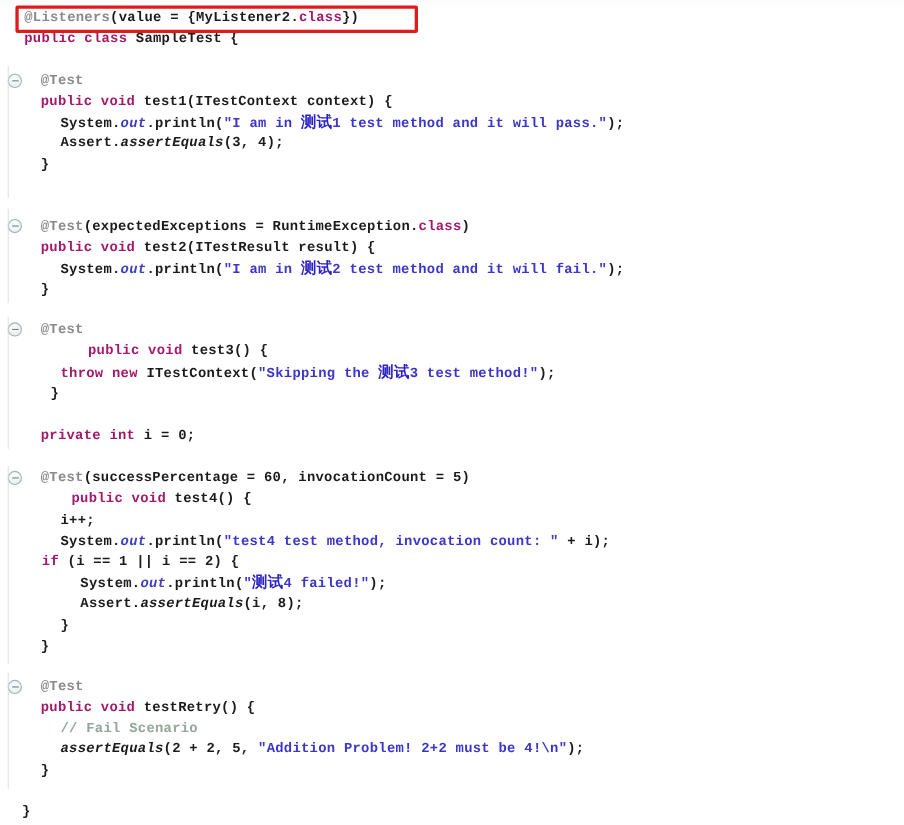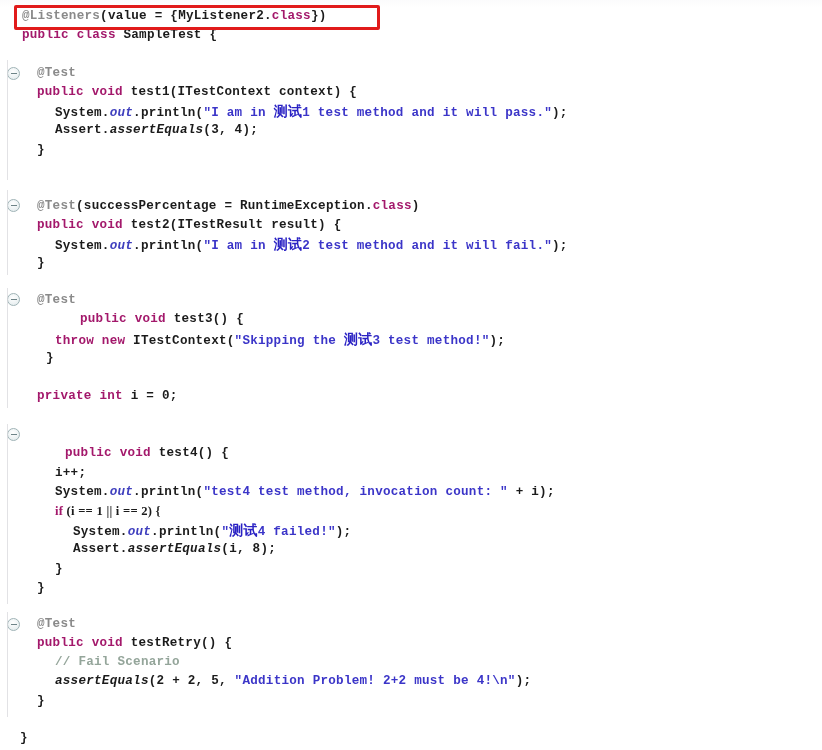--- a/index.html
+++ b/index.html
@@ -115,33 +115,34 @@
     </div>
 
   <div class="code-layer">
       <div class="line" style="top: 9px; left: 22px;"><span class="tk-anno">@Listeners</span><span class="tk-plain">(value = {MyListener2.</span><span class="tk-keyword">class</span><span class="tk-plain">})</span></div>
       <div class="line" style="top: 28px; left: 22px;"><span class="tk-keyword">public class </span><span class="tk-plain">SampleTest {</span></div>
       <div class="line" style="top: 66px; left: 37px;"><span class="tk-anno">@Test</span></div>
       <div class="line" style="top: 85px; left: 37px;"><span class="tk-keyword">public void </span><span class="tk-plain">test1(ITestContext context) {</span></div>
       <div class="line" style="top: 104px; left: 55px;"><span class="tk-plain">System.</span><span class="tk-field">out</span><span class="tk-plain">.println(</span><span class="tk-string">"I am in </span><span class="tk-cjk">测试</span><span class="tk-string">1 test method and it will pass."</span><span class="tk-plain">);</span></div>
       <div class="line" style="top: 123px; left: 55px;"><span class="tk-plain">Assert.</span><span class="tk-static">assertEquals</span><span class="tk-plain">(3, 4);</span></div>
       <div class="line" style="top: 143px; left: 37px;"><span class="tk-brace">}</span></div>
-      <div class="line" style="top: 199px; left: 37px;"><span class="tk-anno">@Test</span><span class="tk-plain">(successPercentage = RuntimeException.</span><span class="tk-keyword">class</span><span class="tk-plain">)</span></div>
+      <div class="line" style="top: 199px; left: 37px;"><span class="tk-anno">@Test</span><span class="tk-plain">(expectedExceptions = RuntimeException.</span><span class="tk-keyword">class</span><span class="tk-plain">)</span></div>
       <div class="line" style="top: 218px; left: 37px;"><span class="tk-keyword">public void </span><span class="tk-plain">test2(ITestResult result) {</span></div>
       <div class="line" style="top: 237px; left: 55px;"><span class="tk-plain">System.</span><span class="tk-field">out</span><span class="tk-plain">.println(</span><span class="tk-string">"I am in </span><span class="tk-cjk">测试</span><span class="tk-string">2 test method and it will fail."</span><span class="tk-plain">);</span></div>
       <div class="line" style="top: 256px; left: 37px;"><span class="tk-brace">}</span></div>
       <div class="line" style="top: 293px; left: 37px;"><span class="tk-anno">@Test</span></div>
       <div class="line" style="top: 312px; left: 37px; margin-left: 43px;"><span class="tk-keyword">public void </span><span class="tk-plain">test3() {</span></div>
       <div class="line" style="top: 332px; left: 55px;"><span class="tk-keyword">throw new </span><span class="tk-plain">ITestContext(</span><span class="tk-string">"Skipping the </span><span class="tk-cjk">测试</span><span class="tk-string">3 test method!"</span><span class="tk-plain">);</span></div>
       <div class="line" style="top: 351px; left: 46px;"><span class="tk-brace">}</span></div>
       <div class="line" style="top: 389px; left: 37px;"><span class="tk-keyword">private int </span><span class="tk-plain">i = 0;</span></div>
+      <div class="line" style="top: 427px; left: 37px;"><span class="tk-anno">@Test</span><span class="tk-plain">(successPercentage = 60, invocationCount = 5)</span></div>
       <div class="line" style="top: 446px; left: 37px; padding-left: 28px;"><span class="tk-keyword">public void </span><span class="tk-plain">test4() {</span></div>
       <div class="line" style="top: 466px; left: 55px;"><span class="tk-plain">i++;</span></div>
       <div class="line" style="top: 485px; left: 55px;"><span class="tk-plain">System.</span><span class="tk-field">out</span><span class="tk-plain">.println(</span><span class="tk-string">"test4 test method, invocation count: "</span><span class="tk-plain"> + i);</span></div>
-      <div class="line" style="top: 504px; left: 55px; font-family: Liberation Serif, serif;"><span class="tk-keyword">if</span><span class="tk-plain"> (i == 1 || i == 2) {</span></div>
+      <div class="line" style="top: 504px; left: 38px;"><span class="tk-keyword">if</span><span class="tk-plain"> (i == 1 || i == 2) {</span></div>
       <div class="line" style="top: 523px; left: 73px;"><span class="tk-plain">System.</span><span class="tk-field">out</span><span class="tk-plain">.println(</span><span class="tk-string">"</span><span class="tk-cjk">测试</span><span class="tk-string">4 failed!"</span><span class="tk-plain">);</span></div>
       <div class="line" style="top: 542px; left: 73px;"><span class="tk-plain">Assert.</span><span class="tk-static">assertEquals</span><span class="tk-plain">(i, 8);</span></div>
       <div class="line" style="top: 562px; left: 55px;"><span class="tk-brace">}</span></div>
       <div class="line" style="top: 581px; left: 37px;"><span class="tk-brace">}</span></div>
       <div class="line" style="top: 617px; left: 37px;"><span class="tk-anno">@Test</span></div>
       <div class="line" style="top: 636px; left: 37px;"><span class="tk-keyword">public void </span><span class="tk-plain">testRetry() {</span></div>
       <div class="line" style="top: 655px; left: 55px;"><span class="tk-comment">// Fail Scenario</span></div>
       <div class="line" style="top: 674px; left: 55px;"><span class="tk-static">assertEquals</span><span class="tk-plain">(2 + 2, 5, </span><span class="tk-string">"Addition Problem! 2+2 must be 4!\n"</span><span class="tk-plain">);</span></div>
       <div class="line" style="top: 694px; left: 37px;"><span class="tk-brace">}</span></div>
       <div class="line" style="top: 731px; left: 20px;"><span class="tk-brace">}</span></div>

